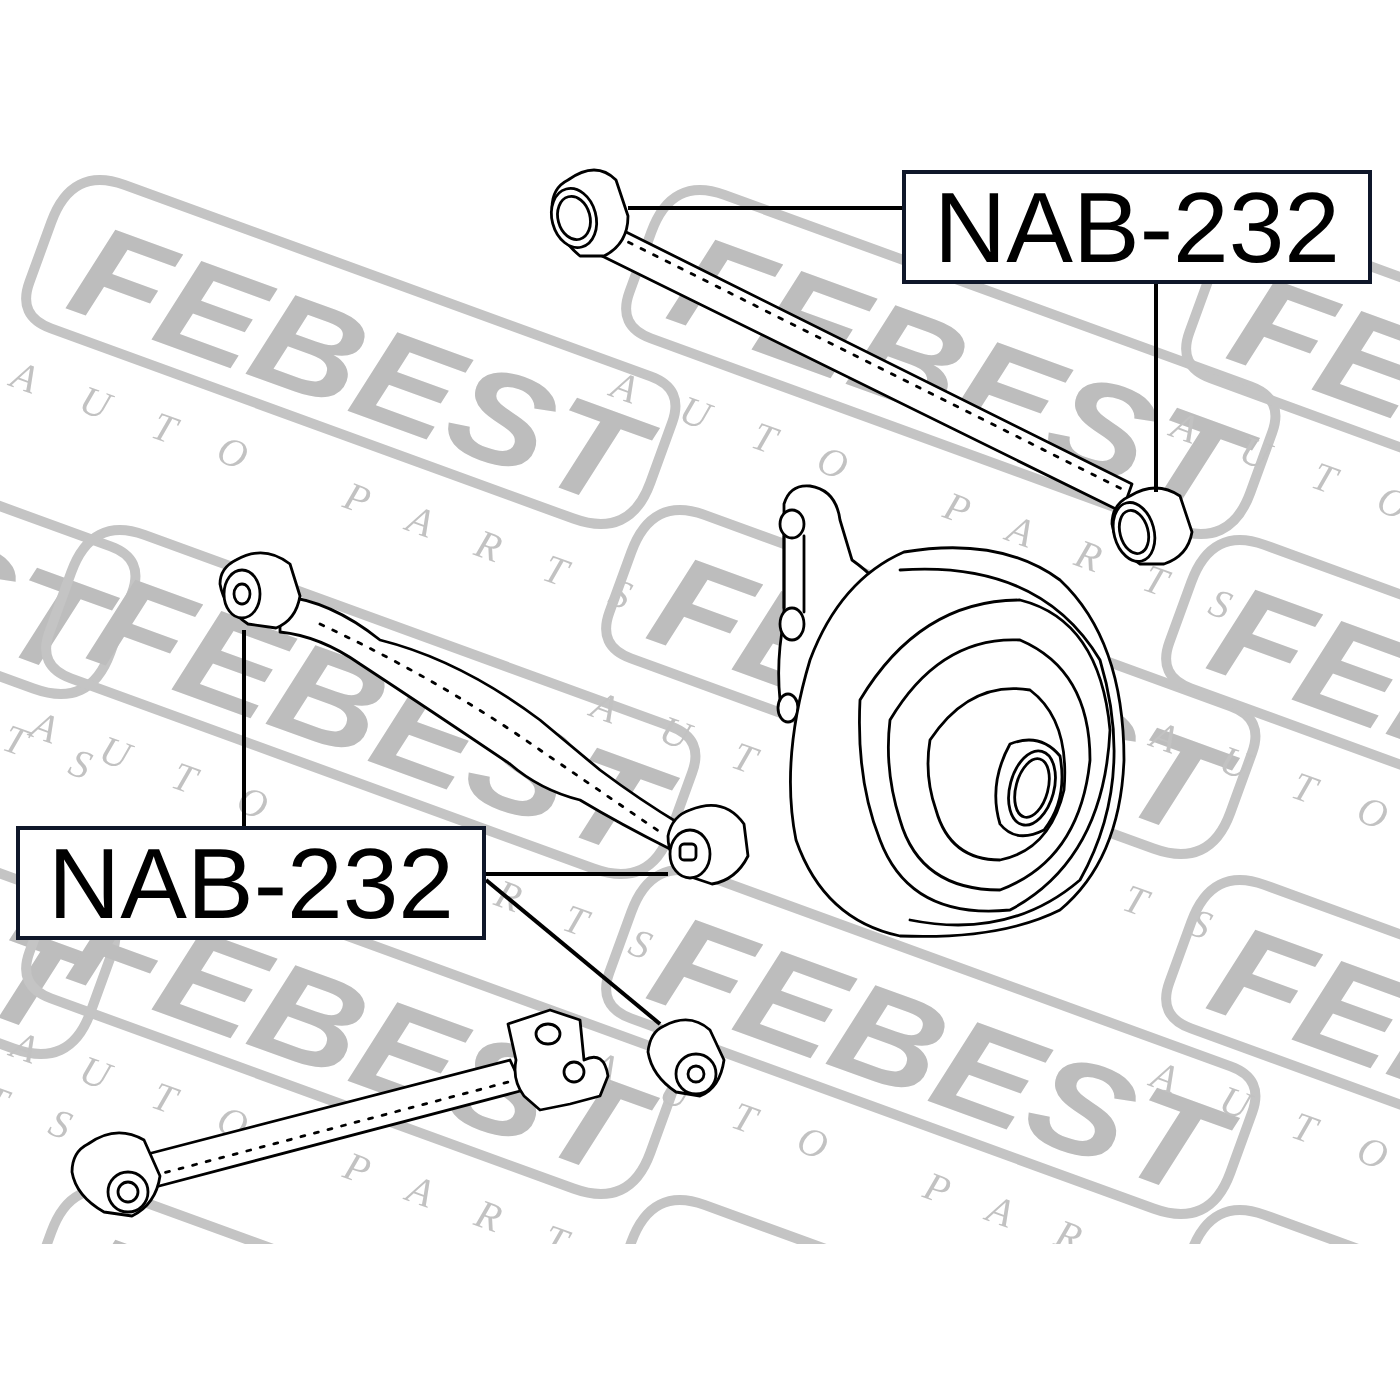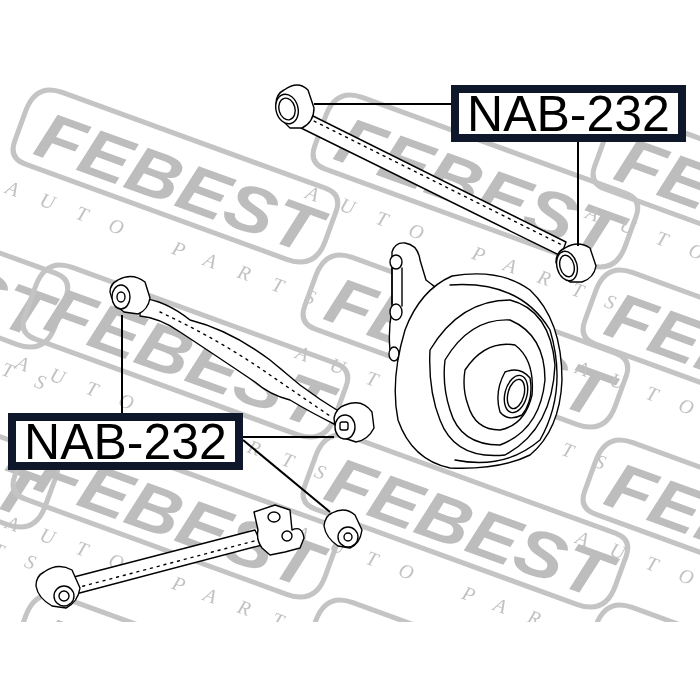--- a/index.html
+++ b/index.html
@@ -3,21 +3,21 @@
   <meta charset="utf-8">
   <style>
     html, body { margin: 0; padding: 0; background: #ffffff; }
     body { width: 700px; height: 700px; position: relative; overflow: hidden; font-family: "Liberation Sans", sans-serif; }
     #canvas { position: absolute; left: 0; top: 0; width: 700px; height: 700px; }
     .wm-logo-text { font-family: "Liberation Sans", sans-serif; font-weight: 700; font-style: italic; }
     .wm-sub-text { font-family: "Liberation Serif", serif; font-style: italic; }
     .label-box {
       position: absolute;
       background: #ffffff;
-      border: 8px solid #0f172a;
+      border: 2px solid #0f172a;
       box-sizing: border-box;
       display: flex; align-items: center; justify-content: center;
       font-family: "Liberation Sans", sans-serif;
       font-weight: 400;
       color: #000000;
       letter-spacing: 0px;
       line-height: 1;
     }
     #label-top { left: 451px; top: 85px; width: 235px; height: 57px; font-size: 50px; }
     #label-bottom { left: 8px; top: 413px; width: 235px; height: 57px; font-size: 50px; }

